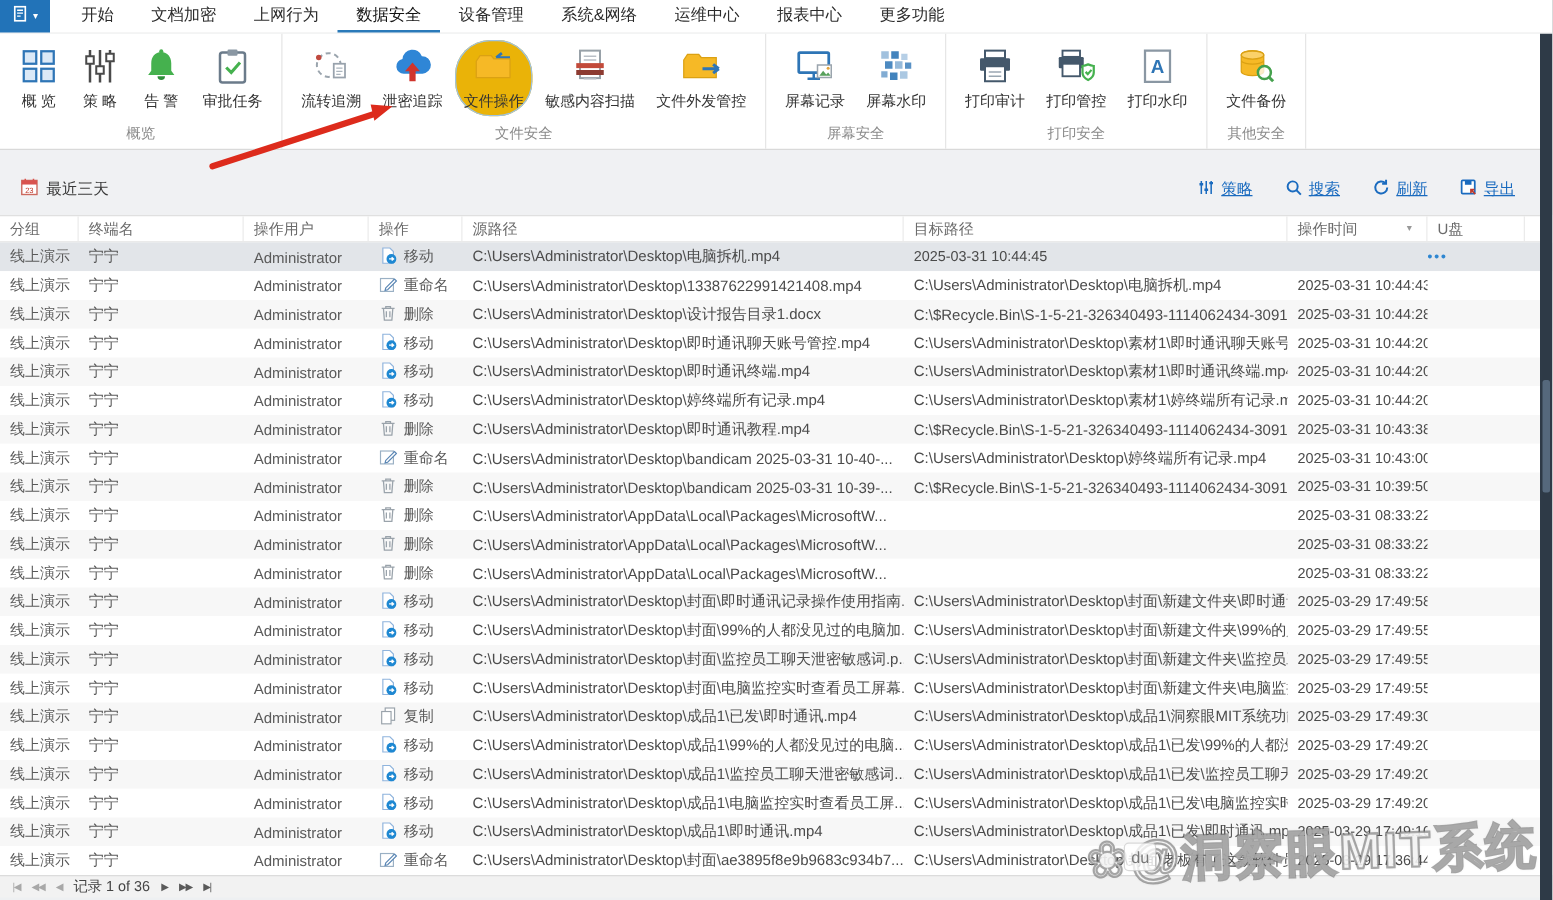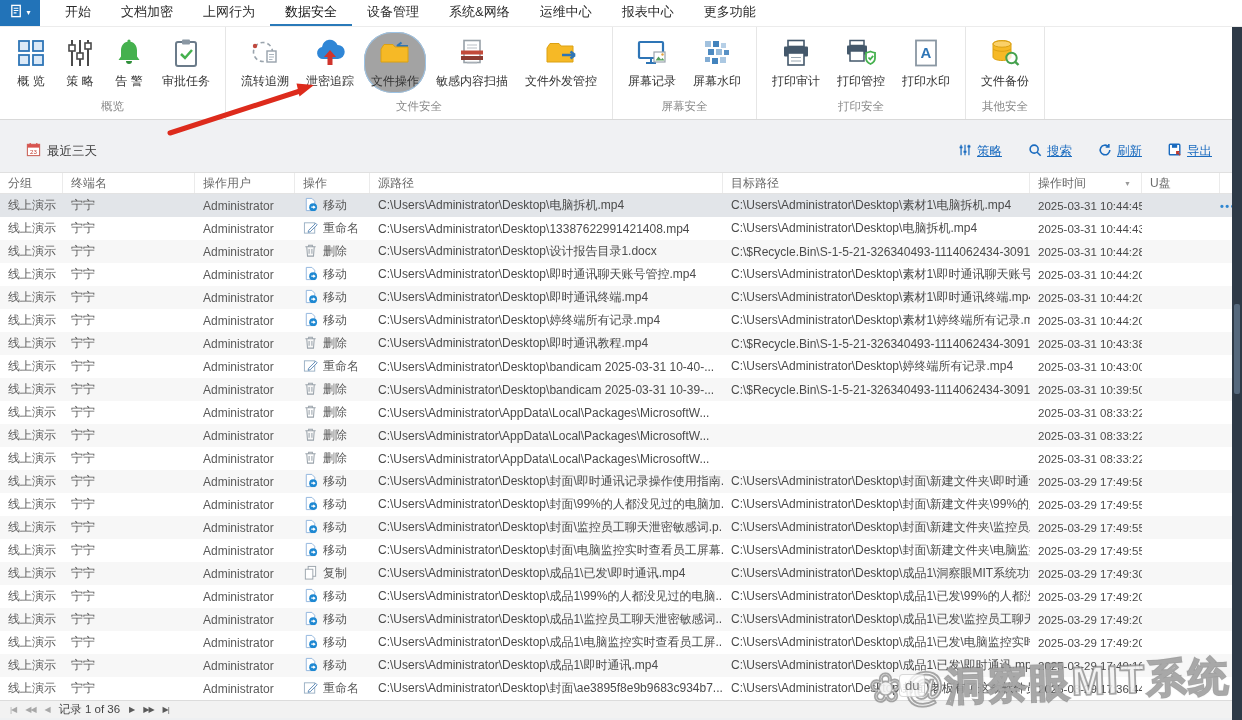--- a/index.html
+++ b/index.html
@@ -12,28 +12,28 @@
   .app-caret{font-size:8px;line-height:1;}
   .tabs{display:flex;align-items:stretch;margin-left:10px;}
   .tab{padding:0 15px;display:flex;align-items:center;font-size:13px;color:#2b2b2b;cursor:pointer;border-bottom:2px solid transparent;white-space:nowrap;}
   .tab.active{border-bottom:2px solid #2a7ab9;color:#111;}
 
   
   .ribbon{height:93px;background:#fff;display:flex;border-bottom:1px solid #d9d9d9;}
   .rgroup{display:flex;flex-direction:column;border-right:1px solid #e6e6e6;padding:5px 8px 0;}
   .ritems{display:flex;flex:1;align-items:flex-start;gap:3px;}
   .ritem{display:flex;flex-direction:column;align-items:center;padding:4px 7px 3px;border-radius:2px;cursor:pointer;min-width:46px;}
-  .ritem.highlight{background:#a3a3a3;box-shadow:0 0 0 1px #9cc3e5 inset;border-radius:28px;}
+  .ritem.highlight{background:#eab308;box-shadow:0 0 0 1px #9cc3e5 inset;border-radius:28px;}
   .ricon{height:34px;display:flex;align-items:center;justify-content:center;}
   .rtext{font-size:12px;color:#333;white-space:nowrap;margin-top:3px;}
   .rlabel{text-align:center;font-size:11.5px;color:#8a8a8a;padding:3px 0 5px;}
 
   
   .filterband{height:52px;display:flex;align-items:flex-end;background:#f0f1f3;}
-  .filterbar{height:38px;width:100%;display:flex;align-items:center;padding:0 30px 4px 26px;}
+  .filterbar{height:38px;width:100%;display:flex;align-items:center;padding:0 30px 4px 16px;}
   .datefilter{display:flex;align-items:center;gap:6px;font-size:12.5px;color:#3a3a3a;cursor:pointer;}
   .tools{margin-left:auto;display:flex;gap:26px;}
   .tool{display:flex;align-items:center;gap:5px;font-size:12.5px;color:#1a6bbf;cursor:pointer;white-space:nowrap;text-decoration:underline;}
 
   
   .tablewrap{background:#fff;}
   .grid-cols{display:grid;grid-template-columns:63px 132px 100px 75px 353px 307px 112px 78px 22px;}
   .thead{height:22px;background:#fff;border-top:1px solid #e0e0e0;border-bottom:1px solid #e3e3e3;}
   .th{font-size:12px;color:#6b6b6b;display:flex;align-items:center;padding:0 8px;border-right:1px solid #ebebeb;overflow:hidden;white-space:nowrap;}
   .th:last-child{border-right:none;}
@@ -358,21 +358,20 @@
       <div class="cell">Administrator</div>
       <div class="cell opcell">
             <span><svg width="15" height="15" viewBox="0 0 16 16">
                 <path d="M3.5 1.5h6l3 3v10h-9z" fill="#fff" stroke="#8fb4dd" stroke-width="1"></path>
                 <circle cx="10.8" cy="10.8" r="4.2" fill="#1e88d2"></circle>
                 <path d="M8.8 10.8h3.6M11 9.4l1.6 1.4L11 12.2" fill="none" stroke="#fff" stroke-width="1.2"></path>
               </svg></span>
             <span>移动</span>
           </div>
       <div class="cell path">C:\Users\Administrator\Desktop\电脑拆机.mp4</div>
-      <div class="cell path">C:\Users\Administrator\Desktop\素材1\电脑拆机.mp4</div>
       <div class="cell time">2025-03-31 10:44:45</div>
       <div class="cell"></div>
       <div class="cell dots">•••</div>
     </div>
         <div class="row grid-cols">
       <div class="cell">线上演示</div>
       <div class="cell">宁宁</div>
       <div class="cell">Administrator</div>
       <div class="cell opcell">
             <span><svg width="15" height="15" viewBox="0 0 16 16">

